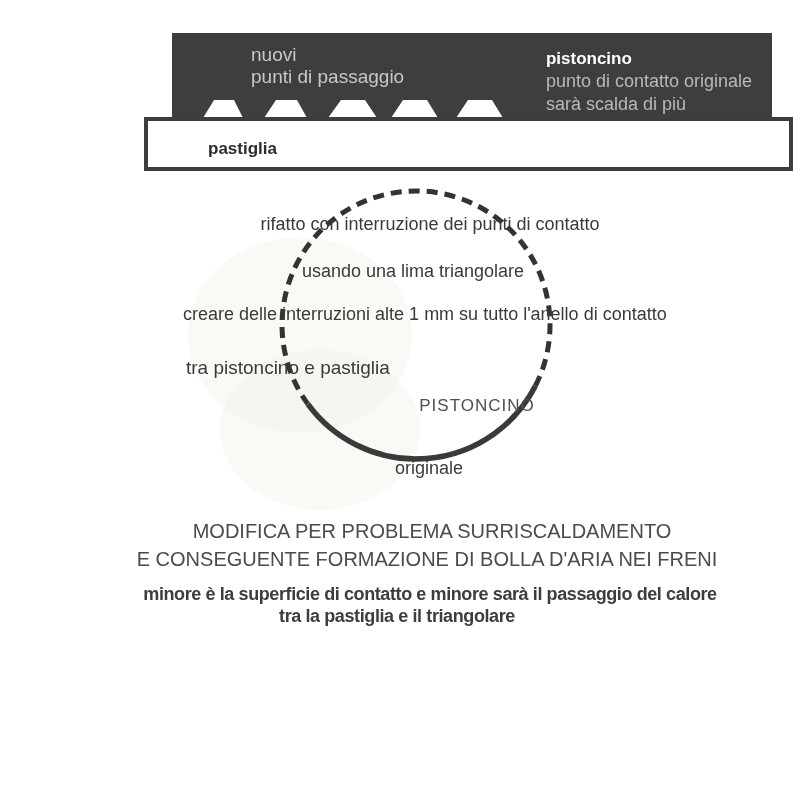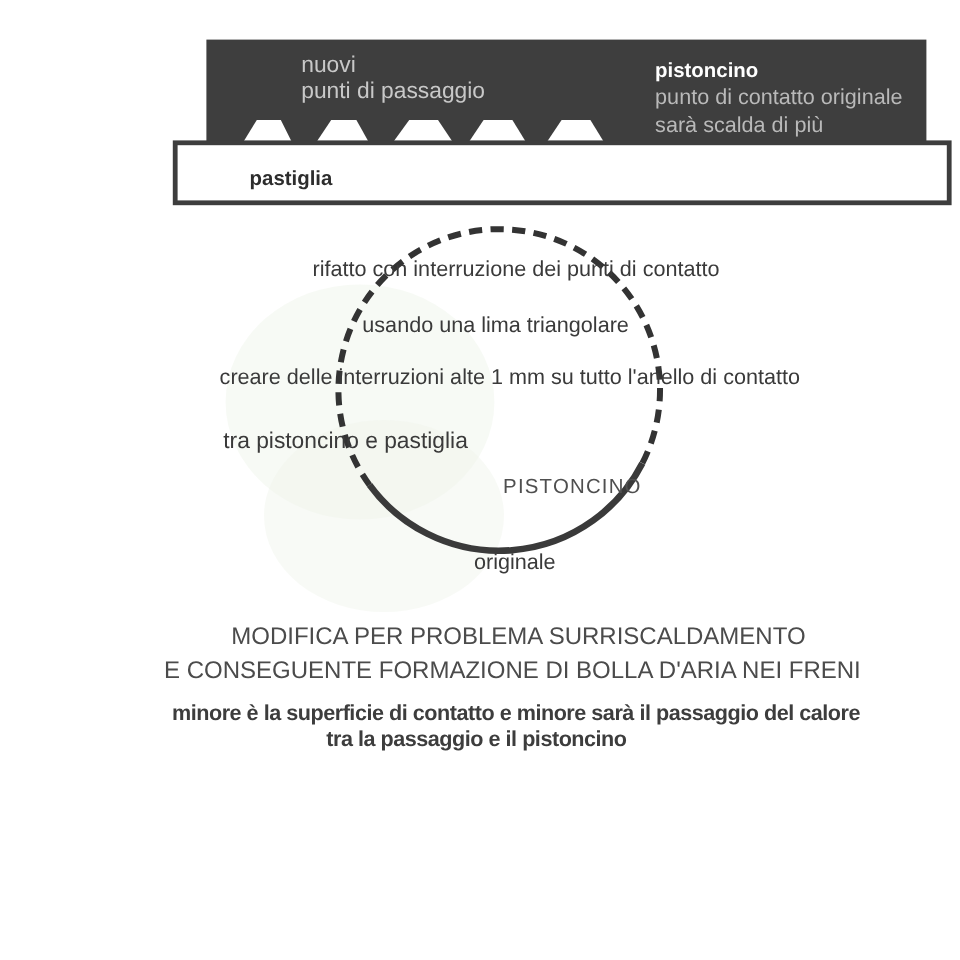--- a/index.html
+++ b/index.html
@@ -89,15 +89,15 @@
   <div class="txt center lbl-rework">rifatto con interruzione dei punti di contatto</div>
   <div class="txt center lbl-tool">usando una lima triangolare</div>
   <div class="txt lbl-instr1">creare delle interruzioni alte 1 mm su tutto l'anello di contatto</div>
   <div class="txt lbl-instr2">tra pistoncino e pastiglia</div>
   <div class="txt center lbl-ring-piston">PISTONCINO</div>
   <div class="txt center lbl-original">originale</div>
 
   <div class="txt center lbl-title1">MODIFICA PER PROBLEMA SURRISCALDAMENTO</div>
   <div class="txt center lbl-title2">E CONSEGUENTE FORMAZIONE DI BOLLA D'ARIA NEI FRENI</div>
   <div class="txt center lbl-expl1">minore è la superficie di contatto e minore sarà il passaggio del calore</div>
-  <div class="txt center lbl-expl2">tra la passaggio e il pistoncino</div>
+  <div class="txt center lbl-expl2">tra la pastiglia e il triangolare</div>
 
 </div>
 
 </body></html>

